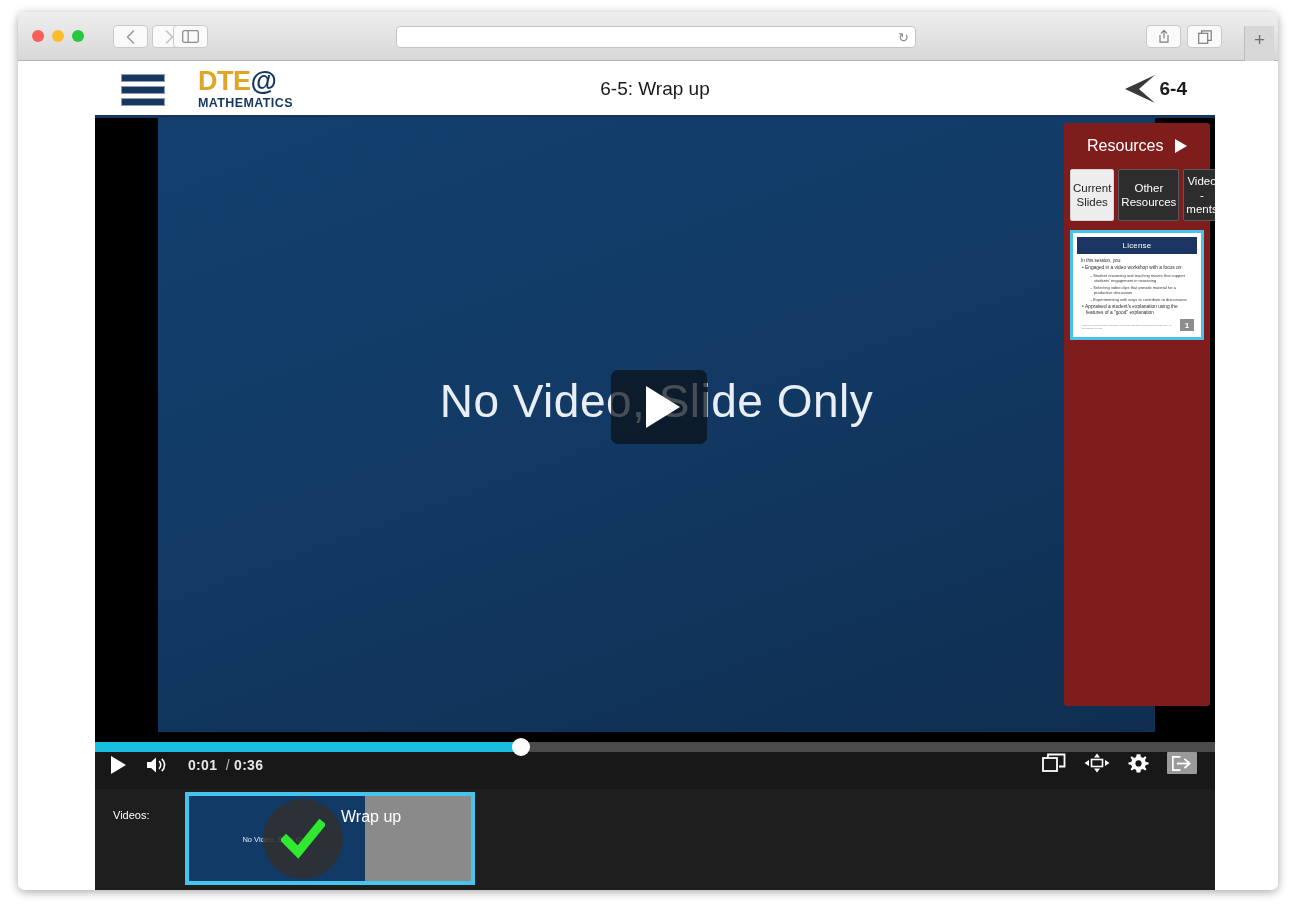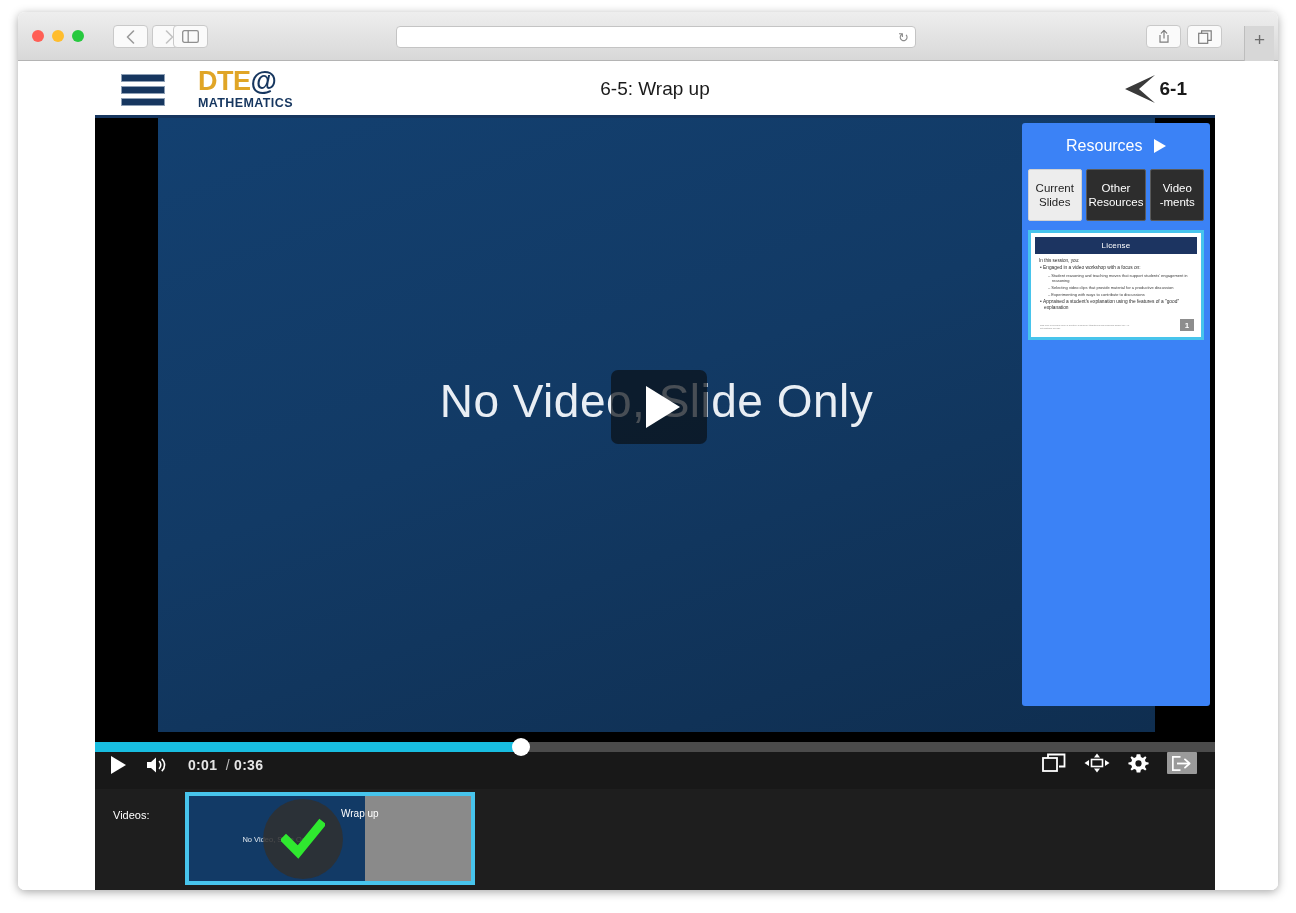--- a/index.html
+++ b/index.html
@@ -163,22 +163,22 @@
     width: 0; height: 0;
     border-top: 21px solid transparent;
     border-bottom: 21px solid transparent;
     border-left: 34px solid #ffffff;
     margin-left: 7px;
   }
 
   
   .resources {
     position: absolute; right: 5px; top: 5px;
-    width: 188px; height: 583px;
-    background: #3b82f6;
+    width: 146px; height: 583px;
+    background: #7f1d1d;
     border-radius: 3px;
   }
   .resources-title {
     text-align: center;
     padding-top: 14px;
     font-size: 16px; color: #ffffff;
   }
   .res-arrow {
     display: inline-block;
     width: 0; height: 0;
@@ -339,21 +339,21 @@
     width: 176px; height: 100%;
     background: #123a66;
   }
   .vt-blue-text {
     position: absolute; left: 0; right: 0; top: 39px;
     text-align: center;
     color: #e3e9ef; font-size: 7.5px;
   }
   .vt-title {
     position: absolute; left: 152px; top: 12px;
-    color: #ffffff; font-size: 10px;
+    color: #ffffff; font-size: 16px;
   }
   .vt-check-circle {
     position: absolute; left: 74px; top: 3px;
     width: 80px; height: 80px;
     border-radius: 50%;
     background: rgba(48,48,48,0.86);
     display: flex; align-items: center; justify-content: center;
   }
   .checkmark {
     width: 44px; height: 44px;
@@ -446,21 +446,21 @@
           </div>
           <div class="logo-sub">MATHEMATICS</div>
         </div>
 
         <div class="app-title">6-5: Wrap up</div>
 
         <div class="back-nav">
           <svg class="back-chevron" viewBox="0 0 40 34">
             <path d="M36 3 L6 17 L36 31 L20 17 Z" fill="#3a3a3a"></path>
           </svg>
-          <span class="back-label">6-1</span>
+          <span class="back-label">6-4</span>
         </div>
       </div>
 
       <div class="stage">
         <div class="slide-canvas">
           <div class="slide-text">No Video, Slide Only</div>
         </div>
 
         <div class="play-overlay">
           <div class="play-tri"></div>

